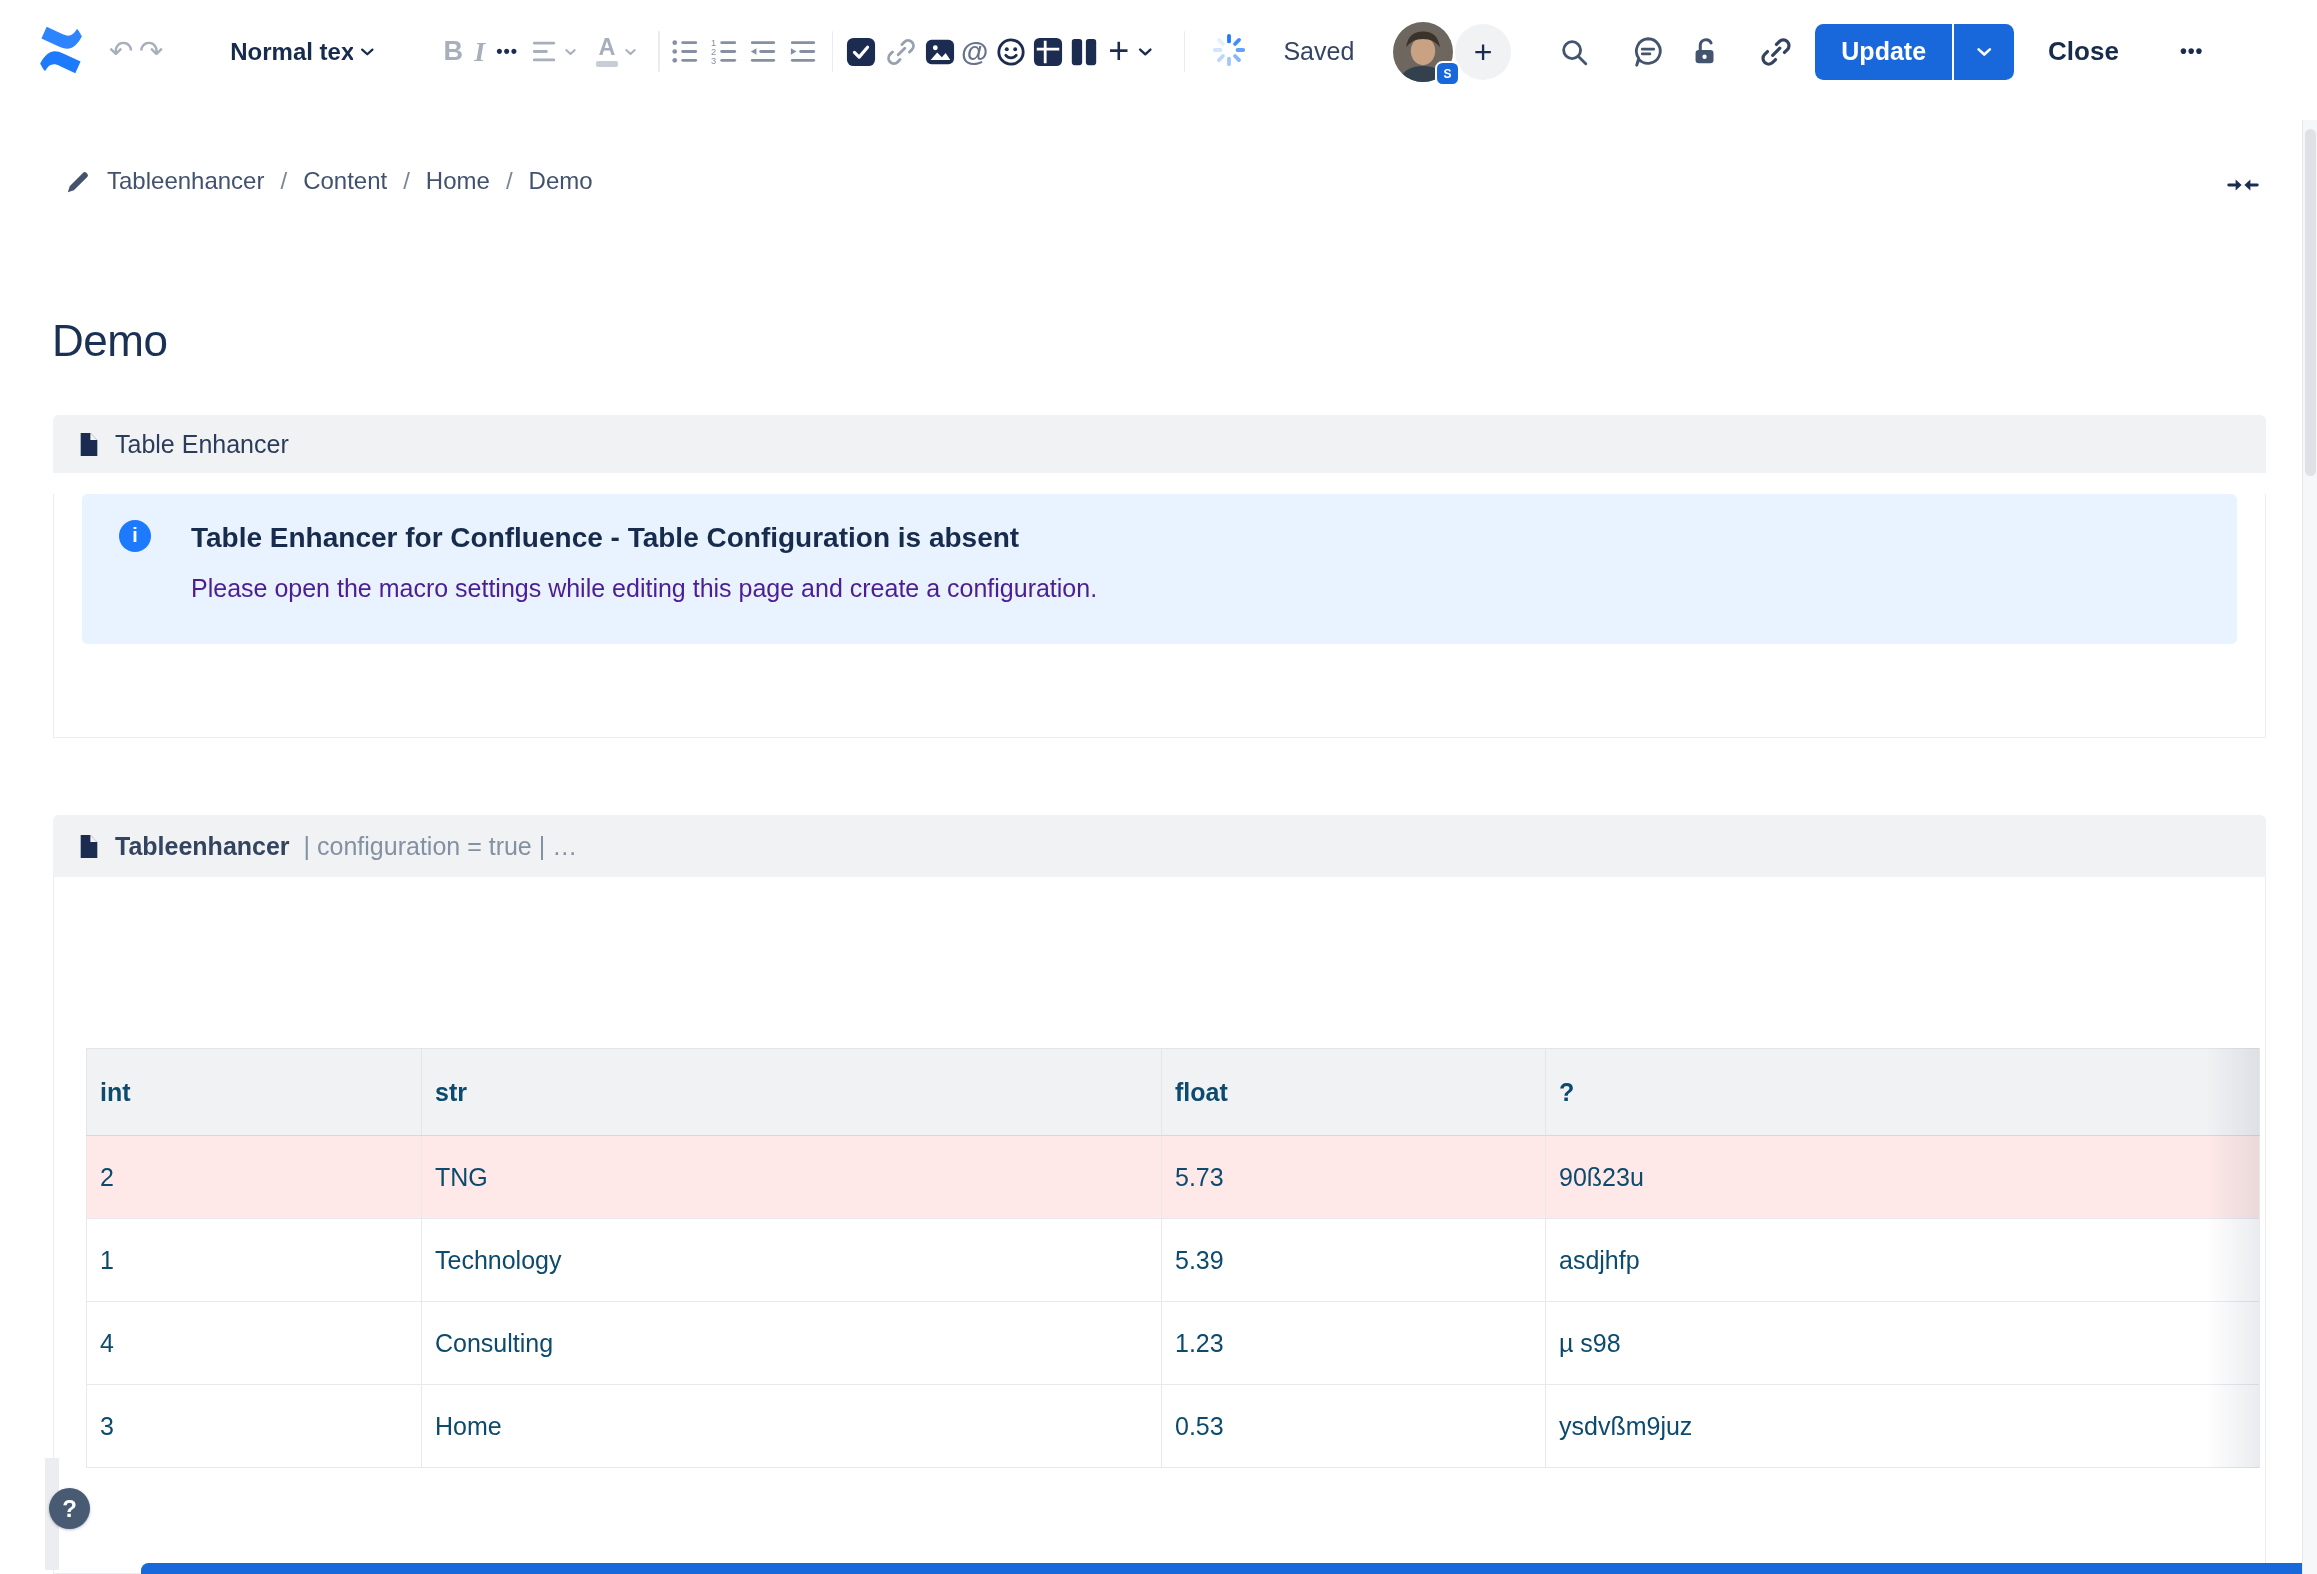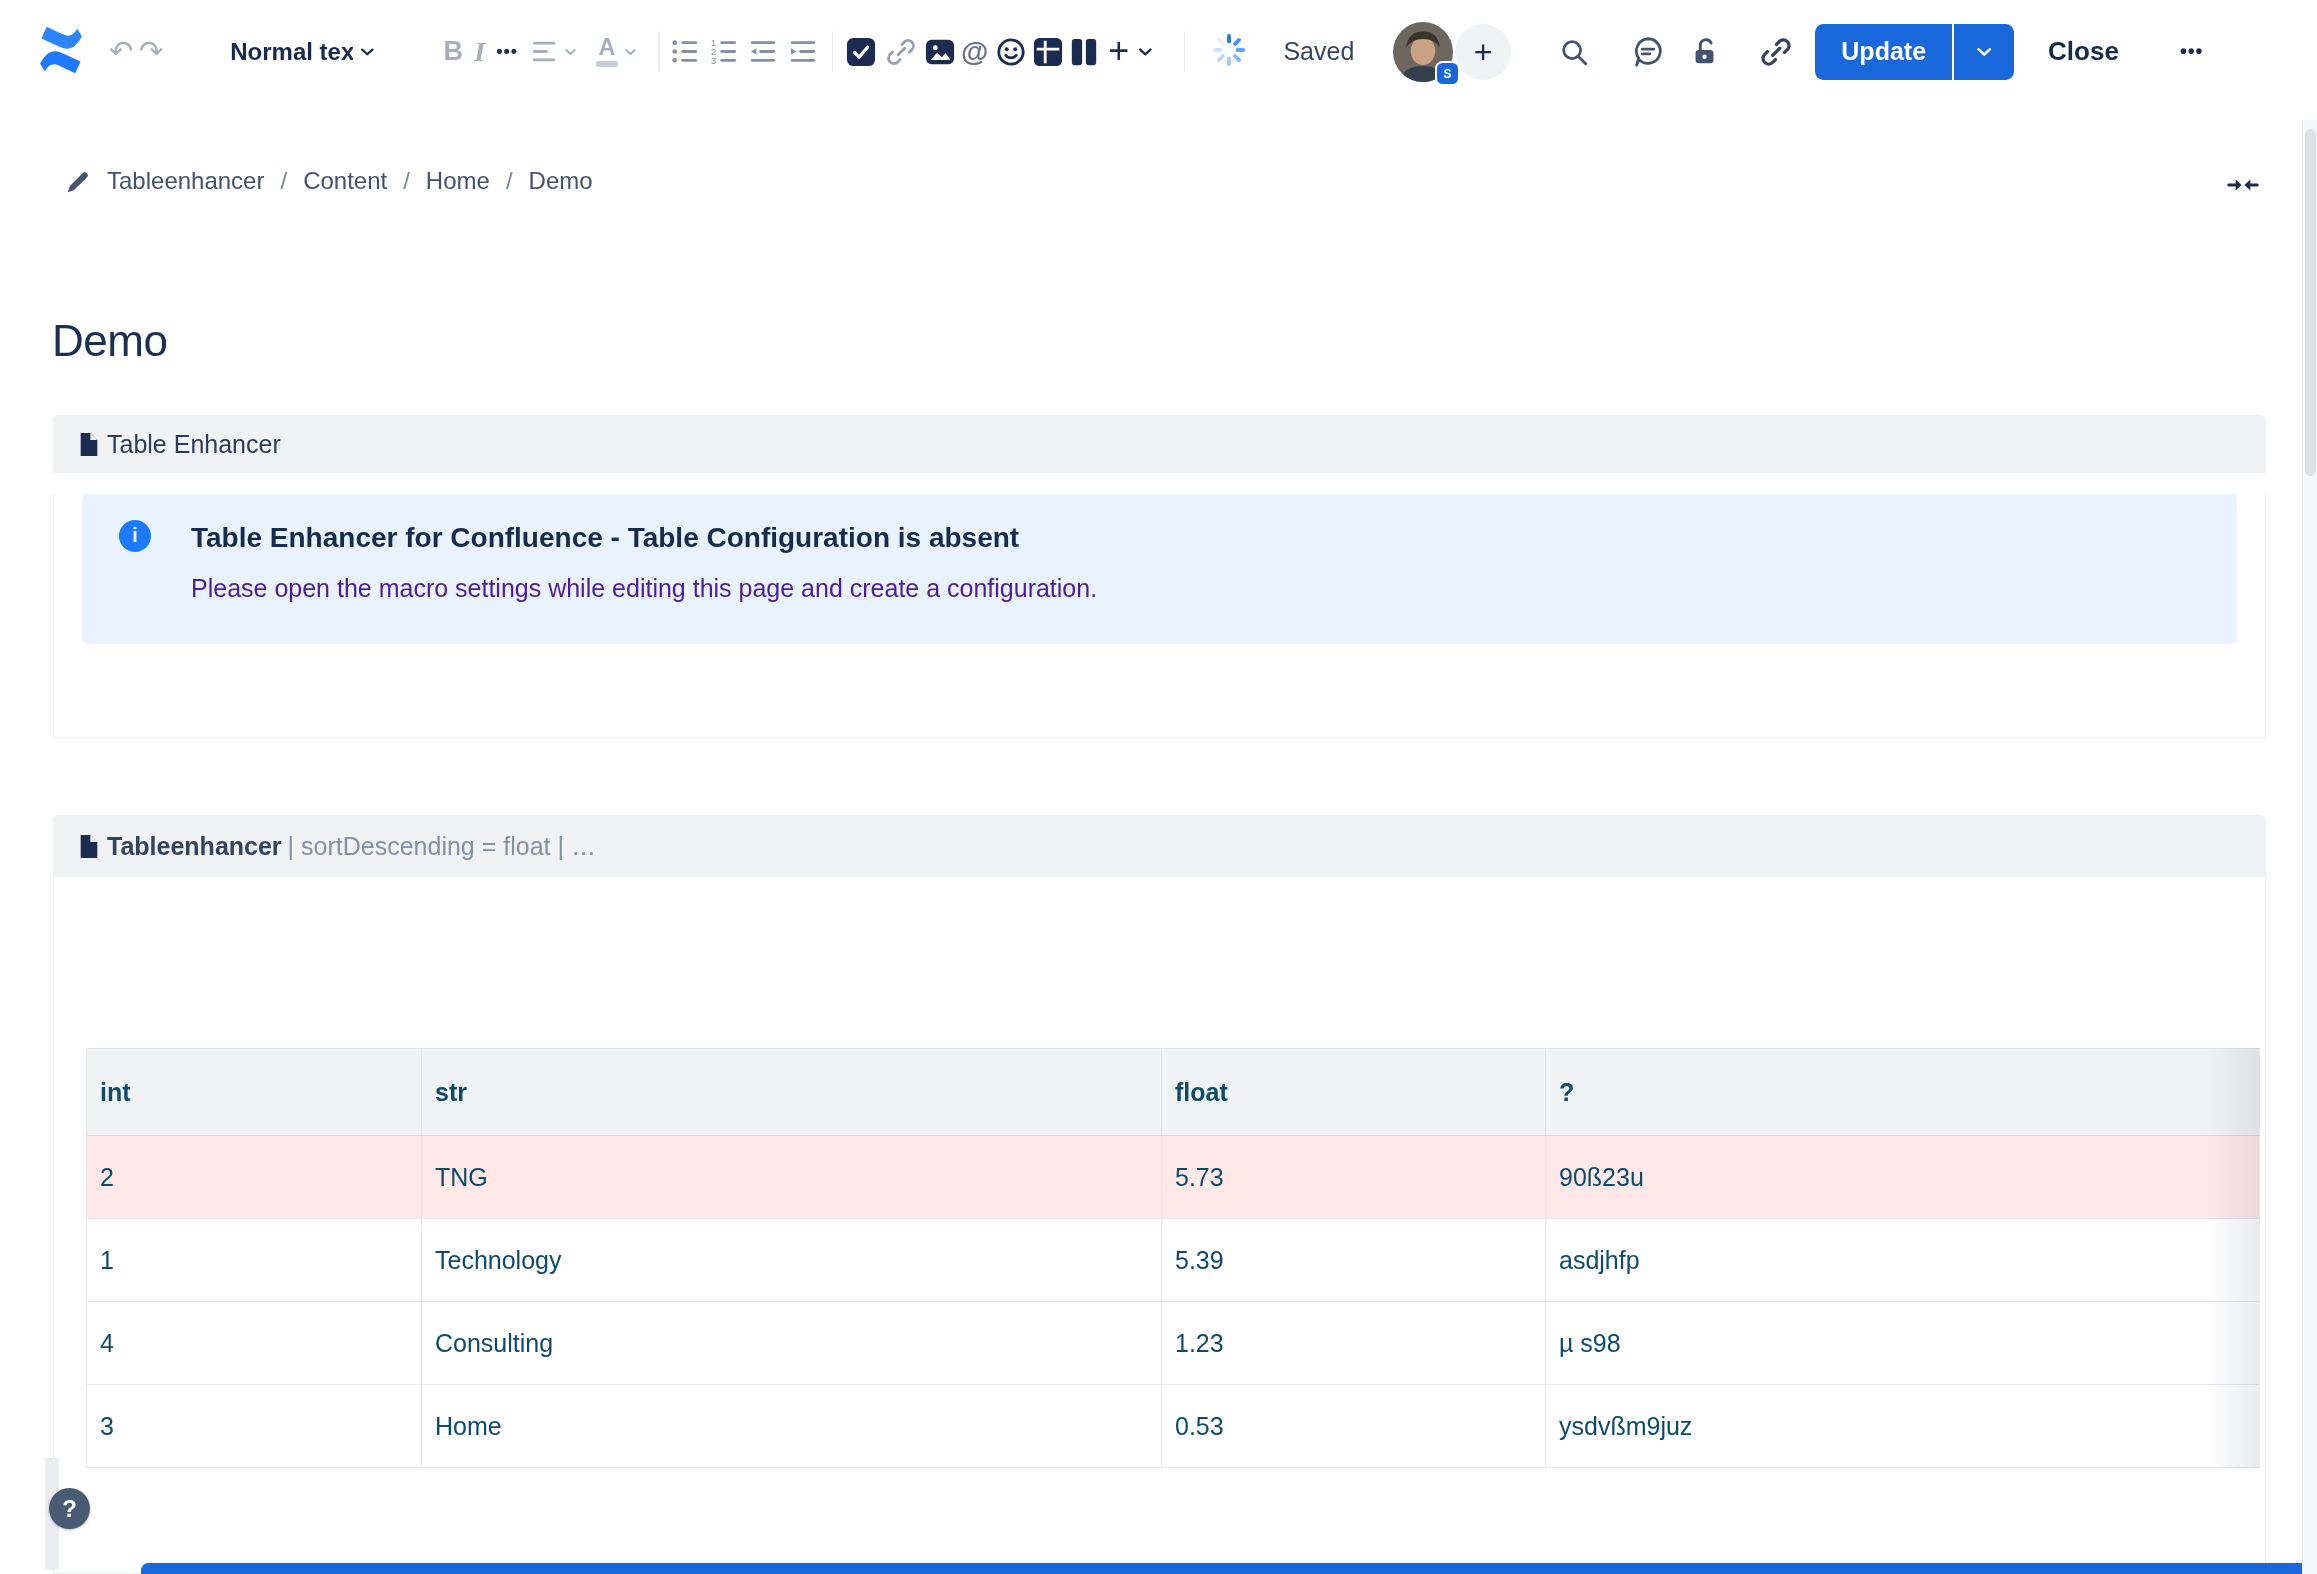--- a/index.html
+++ b/index.html
@@ -46,21 +46,21 @@
   .breadcrumb a{color:#42526E;text-decoration:none;cursor:pointer;}
   .bc-sep{color:#7A869A;}
   .collapse-btn{position:absolute;top:169px;right:54px;background:none;border:none;cursor:pointer;padding:3.7px;}
 
   
   .page-title{position:absolute;top:287px;left:52px;font-size:44px;font-weight:500;color:#1B3154;letter-spacing:-0.5px;}
 
   
   .macro{position:absolute;left:53px;right:52px;}
   .macro-header{height:58px;background:#F1F2F4;border-radius:5.6px 5.6px 0 0;display:flex;align-items:center;
-    padding:0 24px;gap:6px;font-size:25px;cursor:pointer;}
+    padding:0 24px;gap:14px;font-size:25px;cursor:pointer;}
   .macro-title{color:#2B3D5C;font-weight:500;}
   .macro1{top:415px;height:302px;}
   .macro1 .macro-body{height:244px;background:#fff;border:1.9px solid #EBEDF0;border-top:none;box-sizing:border-box;}
   .info-panel{margin:20.6px 28px;background:#E9F2FF;border-radius:5.6px;min-height:150px;box-sizing:border-box;
     position:relative;padding:28px 37px 28px 109px;}
   .info-icon{position:absolute;left:37px;top:26px;width:32px;height:32px;border-radius:50%;background:#1D7AFC;
     color:#fff;font-weight:700;font-size:19.7px;display:flex;align-items:center;justify-content:center;}
   .info-title{font-weight:700;font-size:28px;color:#172B4D;}
   .info-body{margin-top:20px;font-size:25px;color:#4c1d95;}
 
@@ -371,21 +371,21 @@
   </div>
 </section>
 
 <section class="macro macro2">
   <div class="macro-header">
     <svg width="24" height="25" viewBox="0 0 26 27">
         <path d="M4 1h10.5L22 8.5V26H4z" fill="#1C2B50"></path>
         <path d="M14.5 1l7.5 7.5h-7.5z" fill="#F1F2F4"></path>
       </svg>
     <span class="macro-title">Tableenhancer</span>
-    <span class="macro-params">| sortDescending = float | …</span>
+    <span class="macro-params">| configuration = true | …</span>
   </div>
   <div class="macro-body">
 
     <table class="etable">
       <colgroup>
           <col style="width:335px">
           <col style="width:740px">
           <col style="width:384px">
           <col style="width:714px">
         </colgroup>

